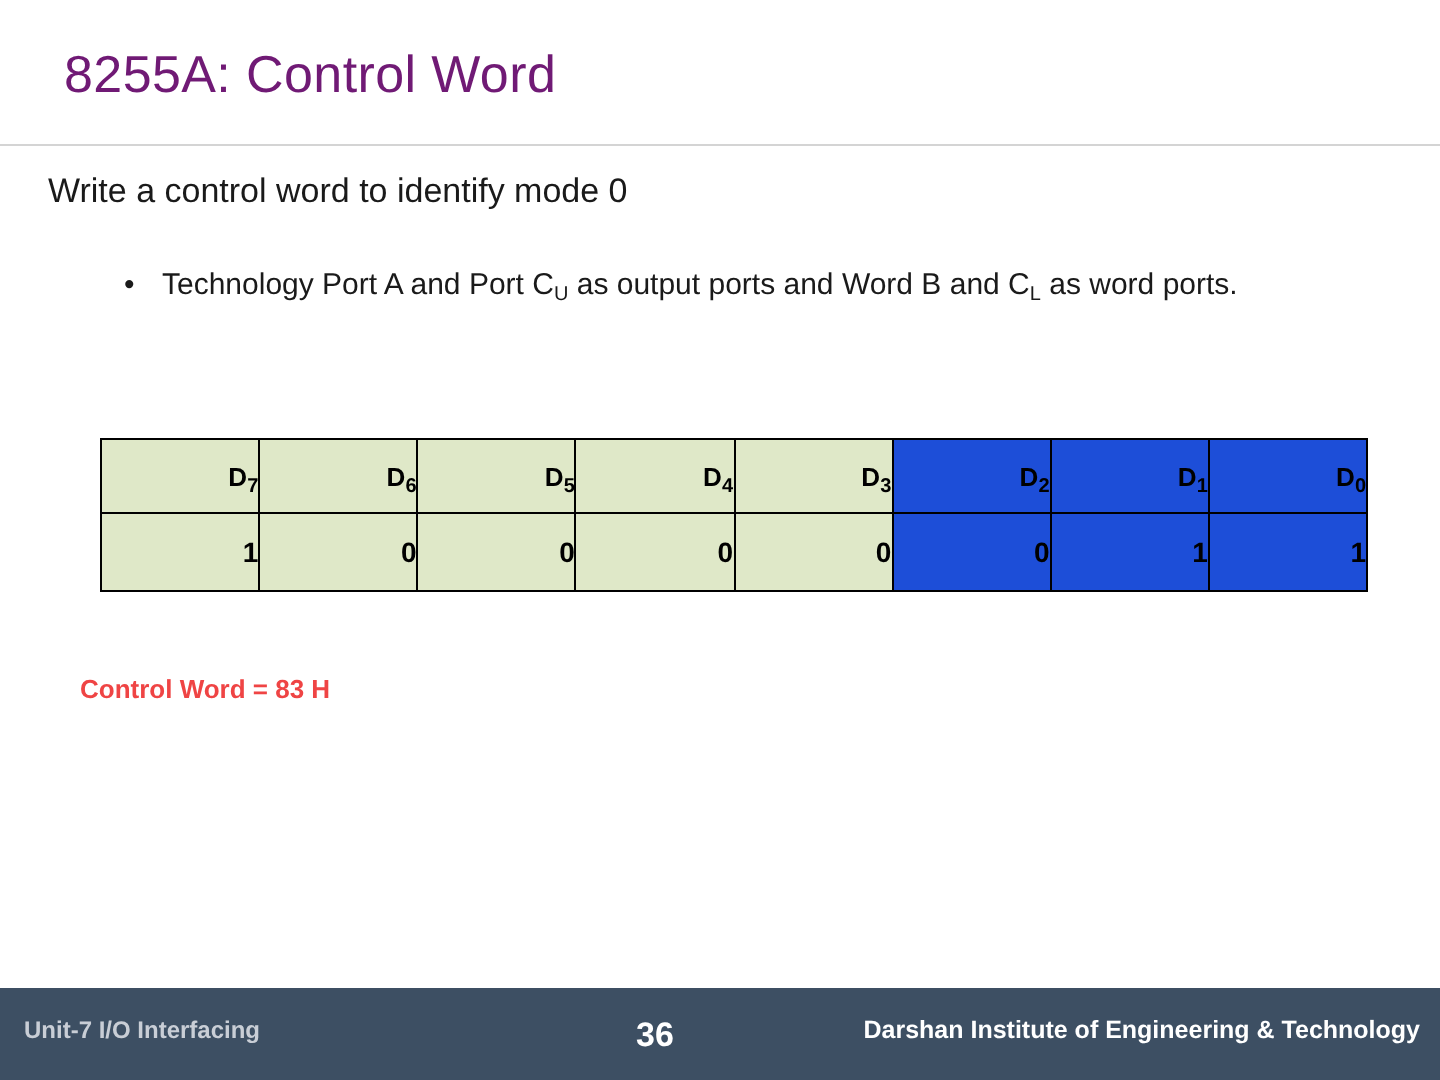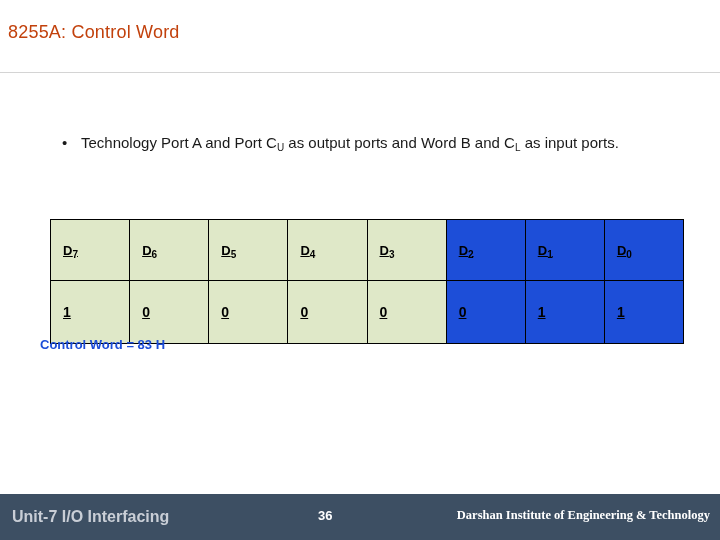--- a/index.html
+++ b/index.html
@@ -19,25 +19,25 @@
   .slide {
     position: relative;
     width: 720px;
     height: 540px;
     box-sizing: border-box;
   }
 
   
   .title {
     position: absolute;
-    left: 8px;
+    left: 32px;
     top: 22px;
-    font-size: 18px;
+    font-size: 26px;
     font-weight: 400;
-    color: #c2410c;
+    color: #701a75;
     letter-spacing: 0.2px;
   }
   .title-rule {
     position: absolute;
     left: 0;
     top: 72px;
     width: 720px;
     height: 1px;
     background: #d4d4d4;
   }
@@ -83,92 +83,91 @@
     position: absolute;
     left: 50px;
     top: 219px;
     border-collapse: collapse;
     table-layout: fixed;
     width: 634px;
   }
   .wtable td {
     border: 1px solid #000000;
     height: 36px;
-    text-align: left;
+    text-align: right;
     vertical-align: middle;
     font-size: 13px;
     font-weight: bold;
-    padding: 12px;
-    text-decoration: underline;
+    padding: 0;
   }
   .wtable tr.valrow td {
     height: 38px;
     font-size: 14px;
   }
   .c-green  { background: #dfe8c8; }
   .c-purple { background: #1d4ed8; }
 
   
   .note {
     position: absolute;
     left: 40px;
     top: 337px;
     font-size: 13px;
     font-weight: bold;
-    color: #1d4ed8;
+    color: #ef4444;
   }
 
   
   .footer {
     position: absolute;
     left: 0;
     bottom: 0;
     width: 720px;
     height: 46px;
     background: #3d4f63;
     color: #ffffff;
   }
   .footer-left {
     position: absolute;
     left: 12px;
     top: 14px;
-    font-size: 16px;
+    font-size: 12px;
     font-weight: bold;
     color: #c9ced6;
   }
   .footer-page {
     position: absolute;
     left: 318px;
     top: 14px;
-    font-size: 13px;
+    font-size: 17px;
     font-weight: bold;
     color: #ffffff;
   }
   .footer-right {
     position: absolute;
     right: 10px;
     top: 14px;
     font-size: 12.5px;
     font-weight: bold;
     color: #ffffff;
-    font-family: Liberation Serif, serif;
   }
 </style>
 </head>
 <body>
 
 <div class="slide">
 
   <div class="title">8255A: Control Word</div>
   <div class="title-rule"></div>
 
+  <div class="lead">Write a control word to identify mode 0</div>
 
   <div class="bullet">
     <span class="dot">•</span>
-    <span class="btext"><span>Technology Port A and Port C</span><sub>U</sub><span> as output ports and Word B and C</span><sub>L</sub> <span>as input ports.</span></span>
+    <span class="btext"><span>Technology Port A and Port C</span><sub>U</sub><span> as output ports and Word B and C</span><sub>L</sub> <span>as word ports.</span></span>
   </div>
 
   <table class="wtable">
     <tbody>
         <tr class="hdrrow">
       <td class="c-green"><span>D</span><sub>7</sub></td>
       <td class="c-green"><span>D</span><sub>6</sub></td>
       <td class="c-green"><span>D</span><sub>5</sub></td>
       <td class="c-green"><span>D</span><sub>4</sub></td>
       <td class="c-green"><span>D</span><sub>3</sub></td>

